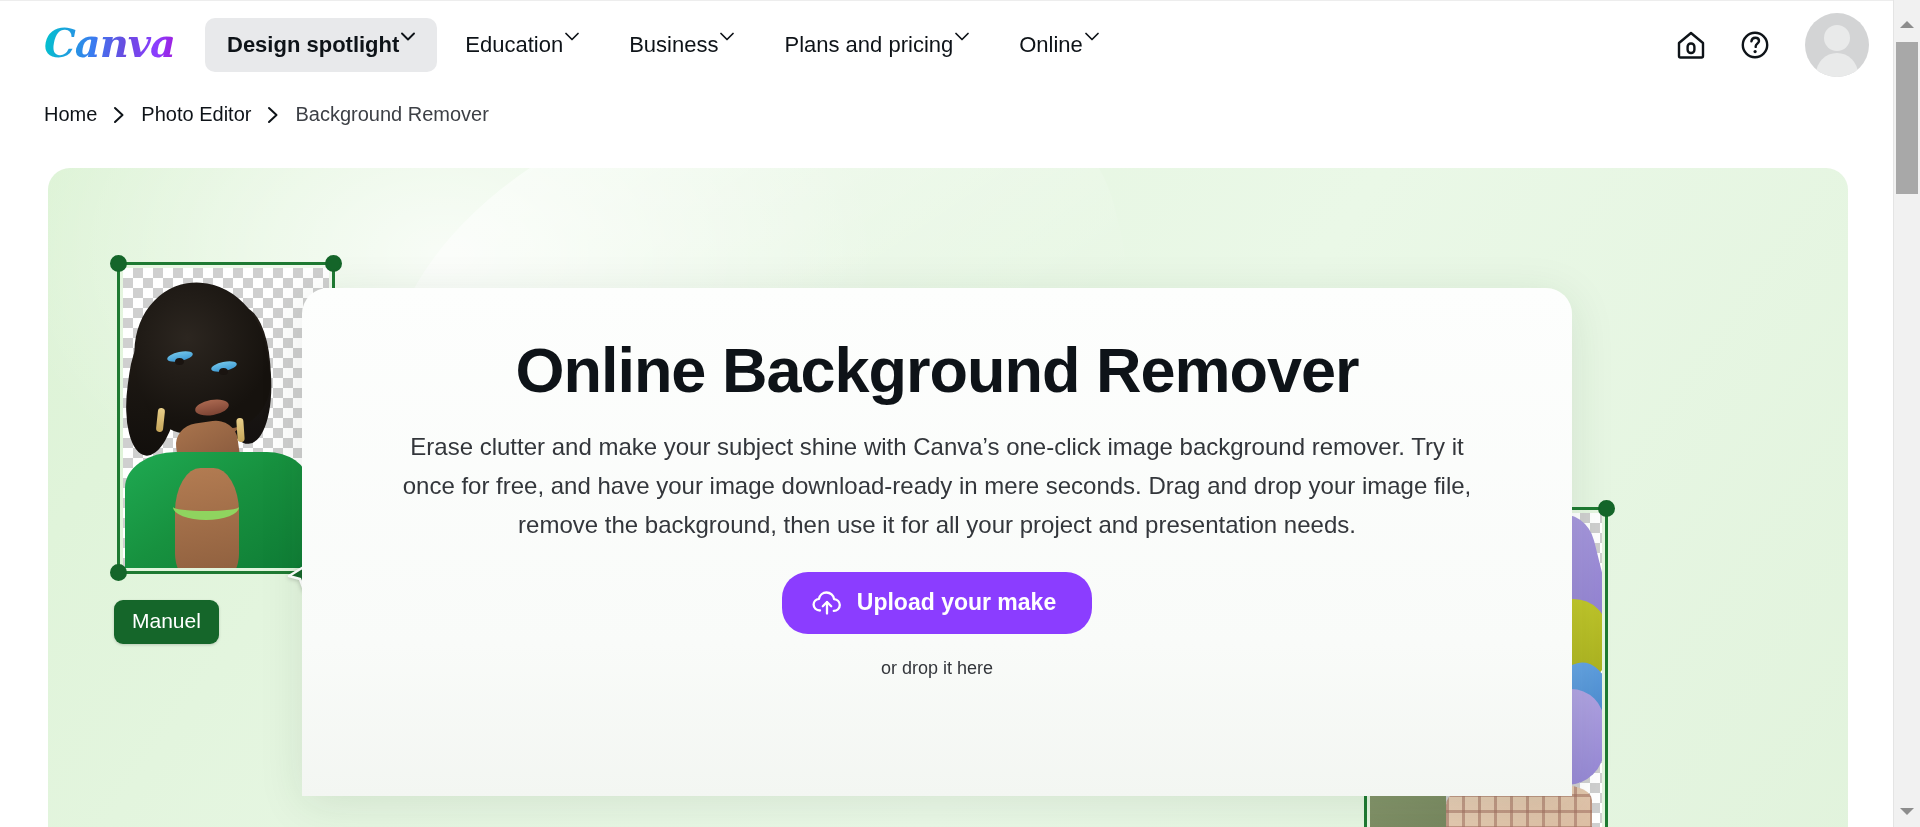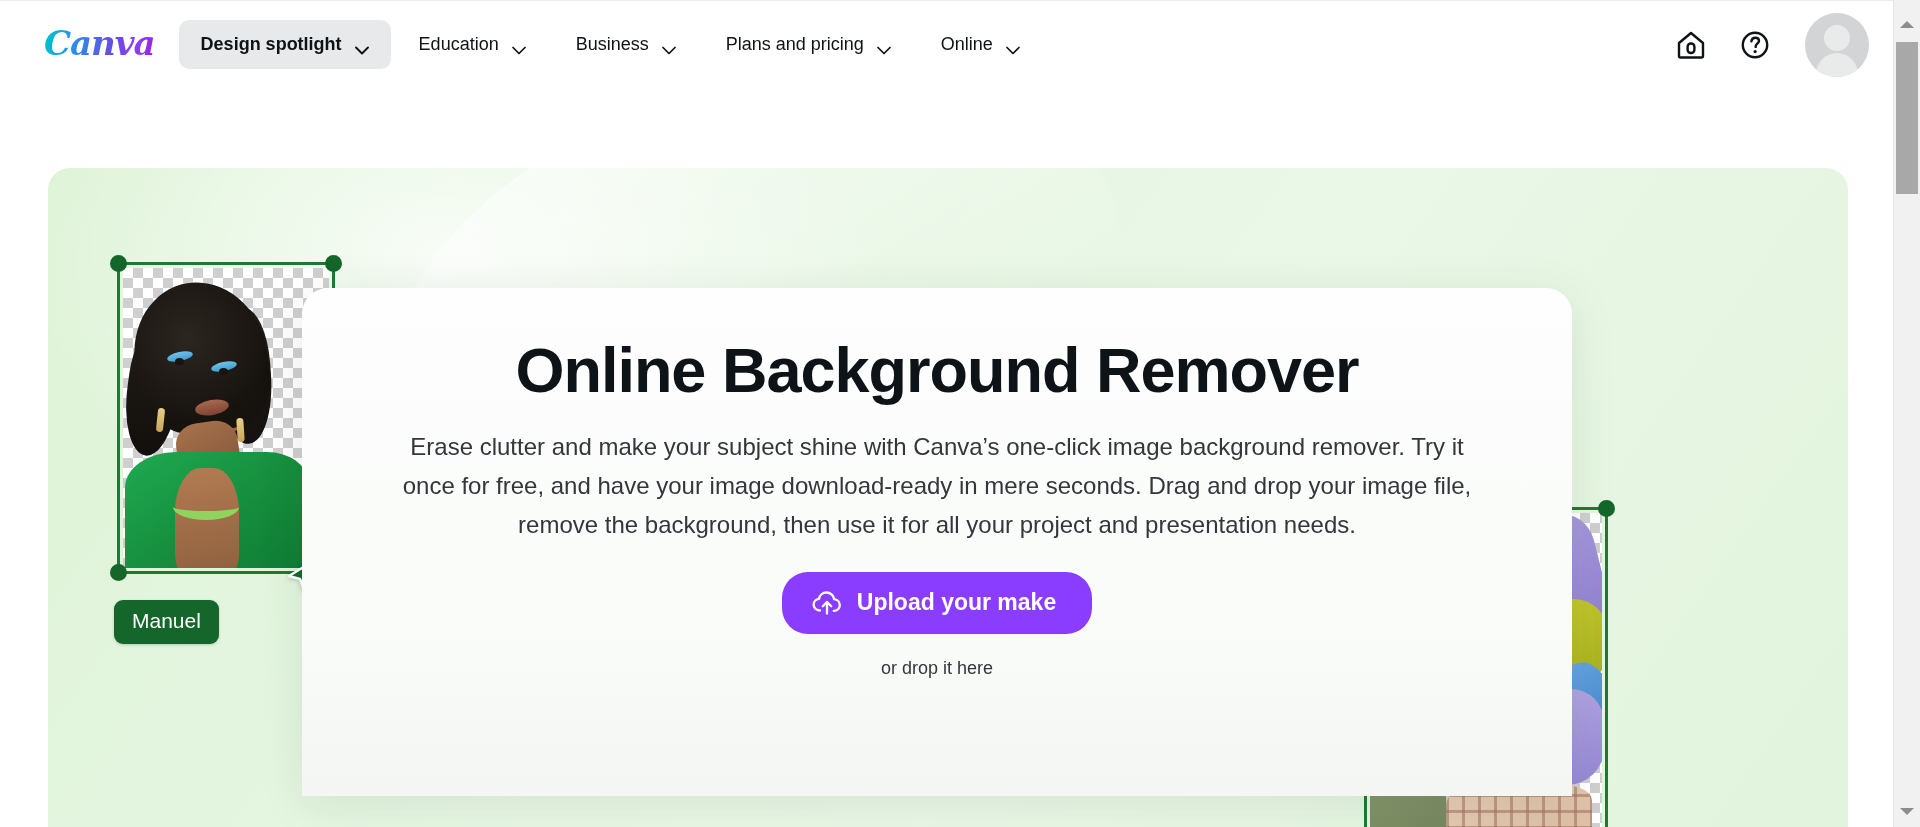--- a/index.html
+++ b/index.html
@@ -35,35 +35,35 @@
     background: #fff;
     display: flex;
     align-items: center;
     padding-left: 44px;
     border-top: 1px solid #ededed;
   }
   .logo {
     font-family: "DejaVu Serif", serif;
     font-style: italic;
     font-weight: 700;
-    font-size: 34px;
+    font-size: 40px;
     letter-spacing: -1px;
     background: linear-gradient(95deg,#00c4cc 0%,#3a7bf0 38%,#6a4ae0 62%,#8b3dff 85%,#a21ad8 100%);
     -webkit-background-clip: text;
     background-clip: text;
     color: transparent;
     -webkit-text-fill-color: transparent;
-    margin-right: 24px;
+    margin-right: 30px;
     padding-bottom: 4px;
     user-select: none;
   }
   .nav-items { display: flex; align-items: center; gap: 6px; }
   .nav-item {
-    display: flex; align-items: flex-end; gap: 13px;
-    font-size: 18px;
+    display: flex; align-items: flex-start; gap: 2px;
+    font-size: 22px;
     color: #0e1318;
     padding: 14px 22px;
     border-radius: 10px;
     white-space: nowrap;
     cursor: pointer;
   }
   .nav-item.active {
     background: #e8e9eb;
     font-weight: 700;
   }
@@ -509,20 +509,35 @@
             <circle cx="17.1" cy="23.6" r="1.6" fill="#0e1318"></circle>
           </svg>
         </div>
         <div class="avatar">
           <div class="head"></div>
           <div class="body"></div>
         </div>
       </div>
     </div>
 
+    <div class="breadcrumb">
+      <span class="crumb">Home</span>
+      <span class="crumb-sep">
+        <svg width="12" height="18" viewBox="0 0 12 18">
+            <path d="M2 2 L9.5 9 L2 16" fill="none" stroke="#0e1318" stroke-width="2" stroke-linecap="round" stroke-linejoin="round"></path>
+          </svg>
+      </span>
+      <span class="crumb">Photo Editor</span>
+      <span class="crumb-sep">
+        <svg width="12" height="18" viewBox="0 0 12 18">
+            <path d="M2 2 L9.5 9 L2 16" fill="none" stroke="#0e1318" stroke-width="2" stroke-linecap="round" stroke-linejoin="round"></path>
+          </svg>
+      </span>
+      <span class="crumb current">Background Remover</span>
+    </div>
 
     <div class="hero">
       <div class="hero-blob"></div>
 
       <div class="shot-left">
         <div class="img checker">
           <div class="subject">
             <div class="m-hair2"></div>
             <div class="m-hair3"></div>
             <div class="m-face"></div>

